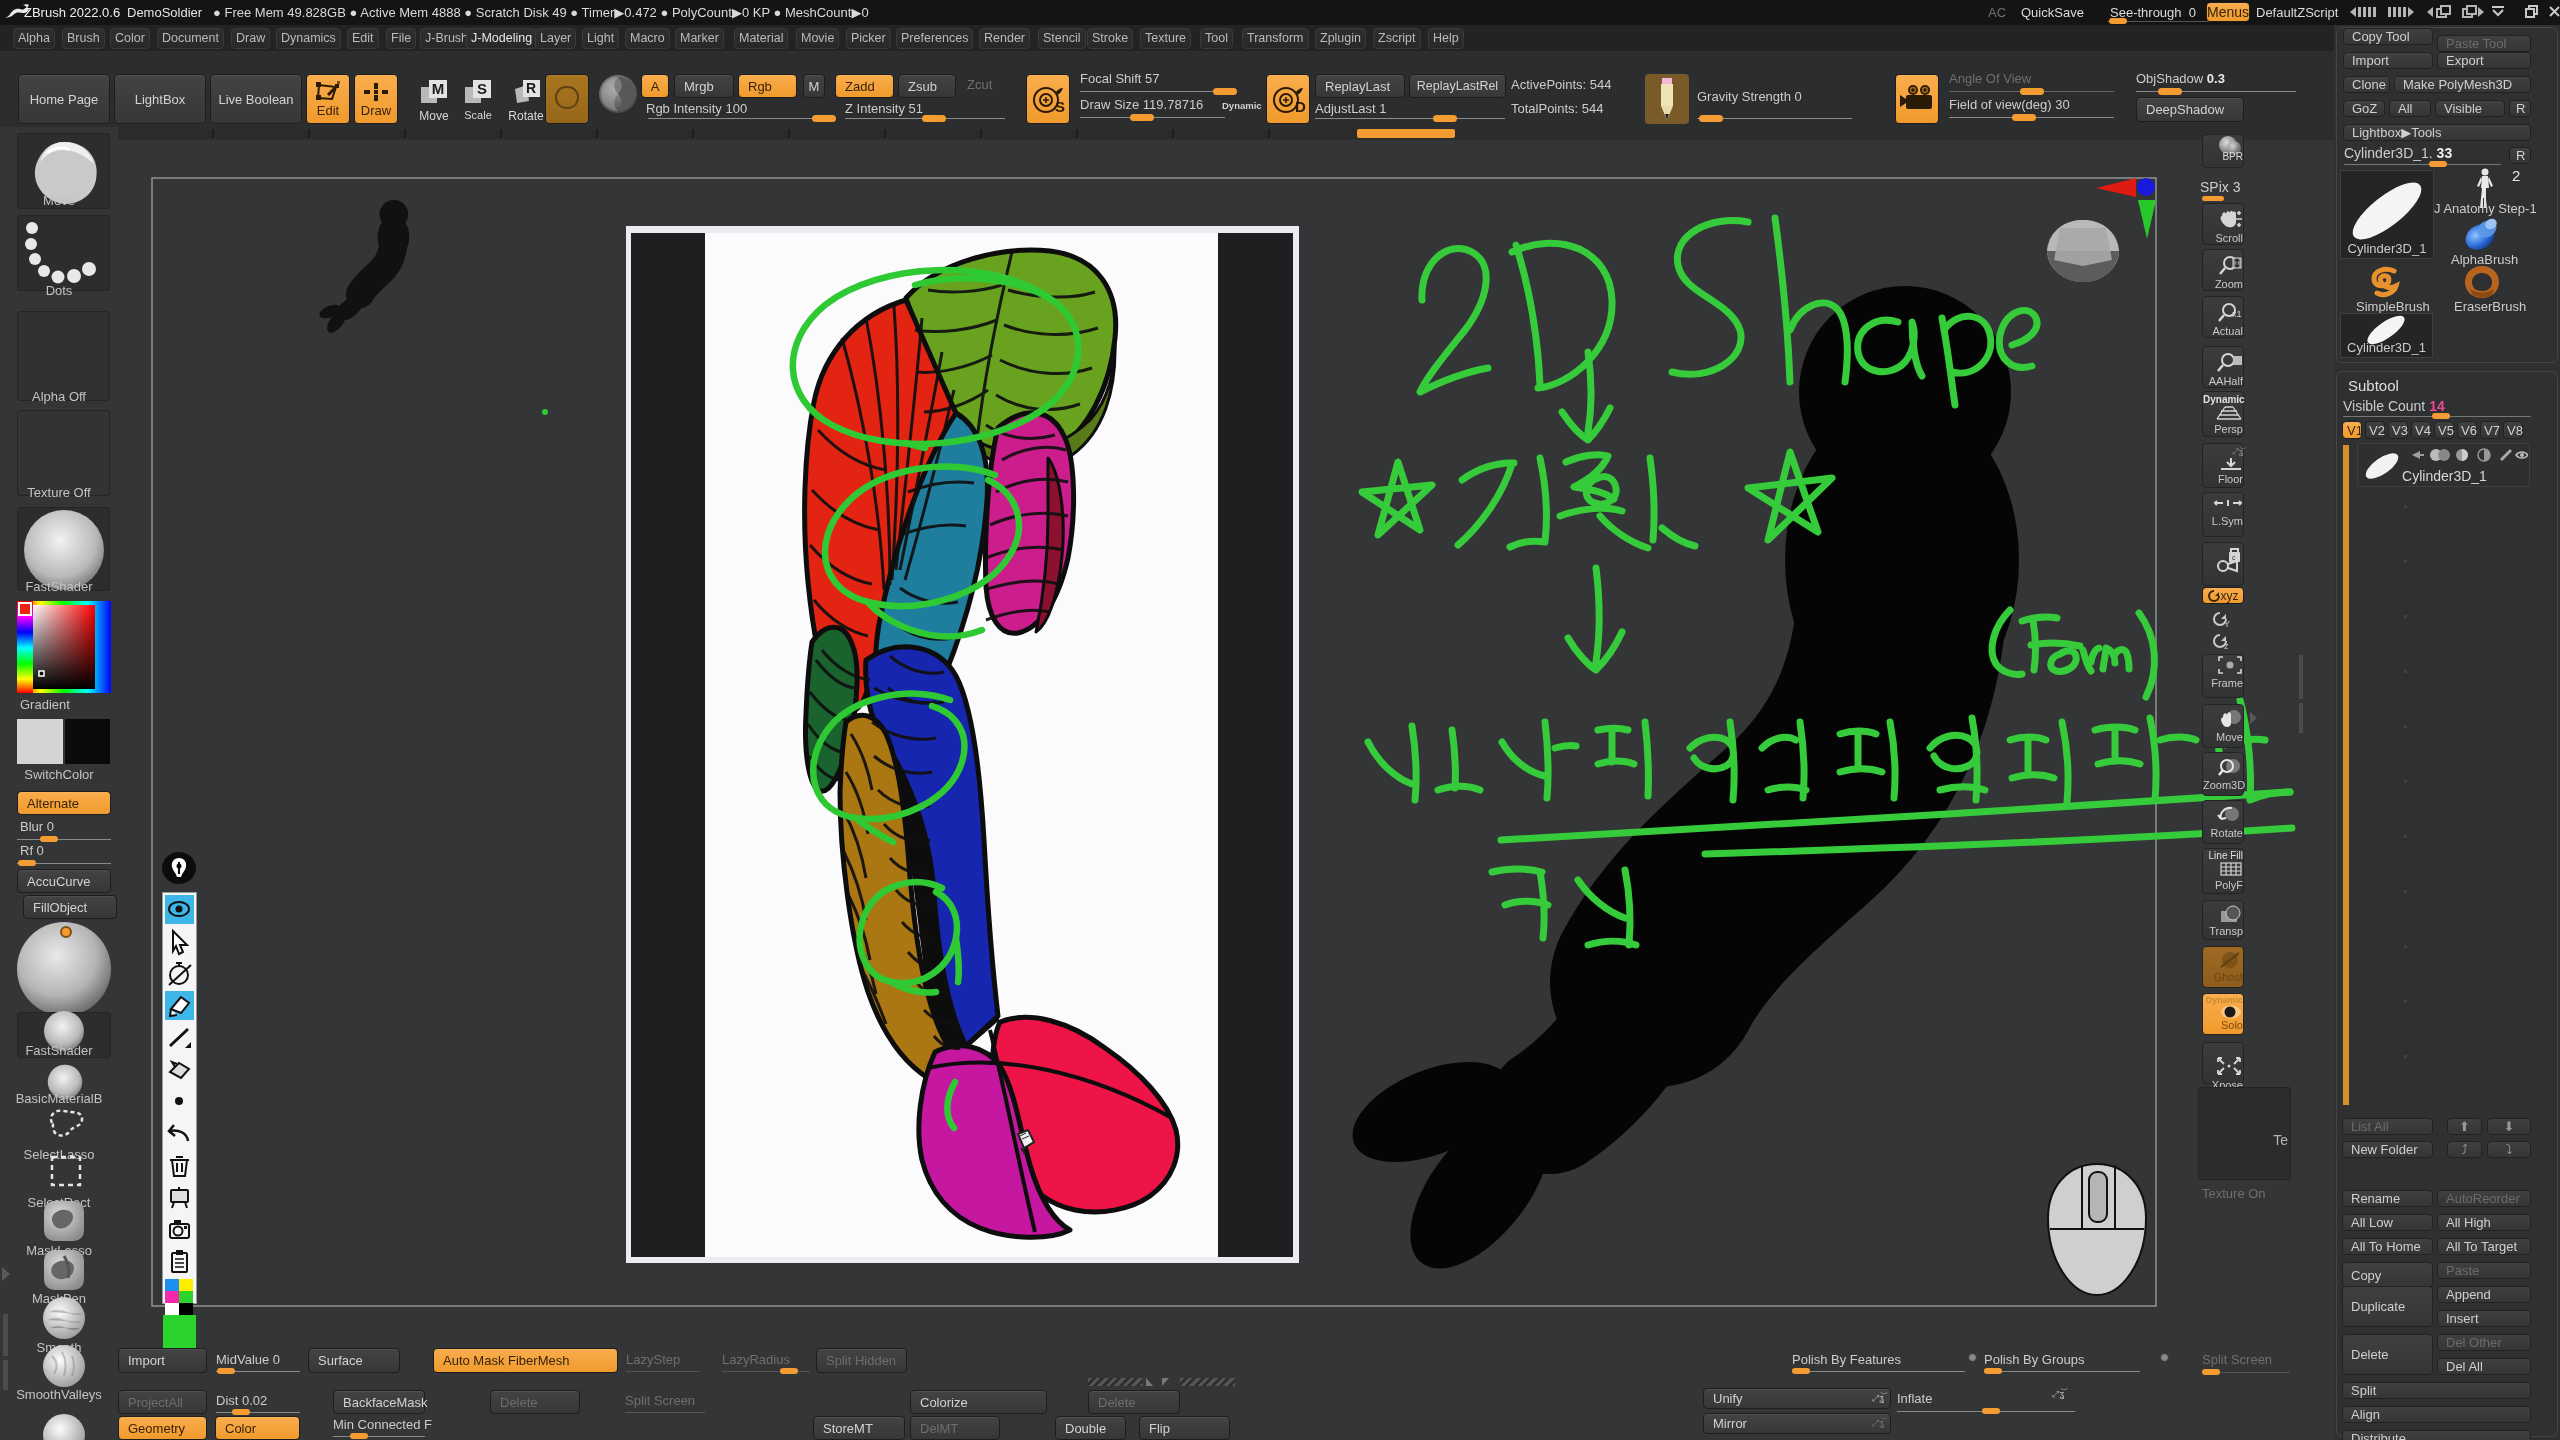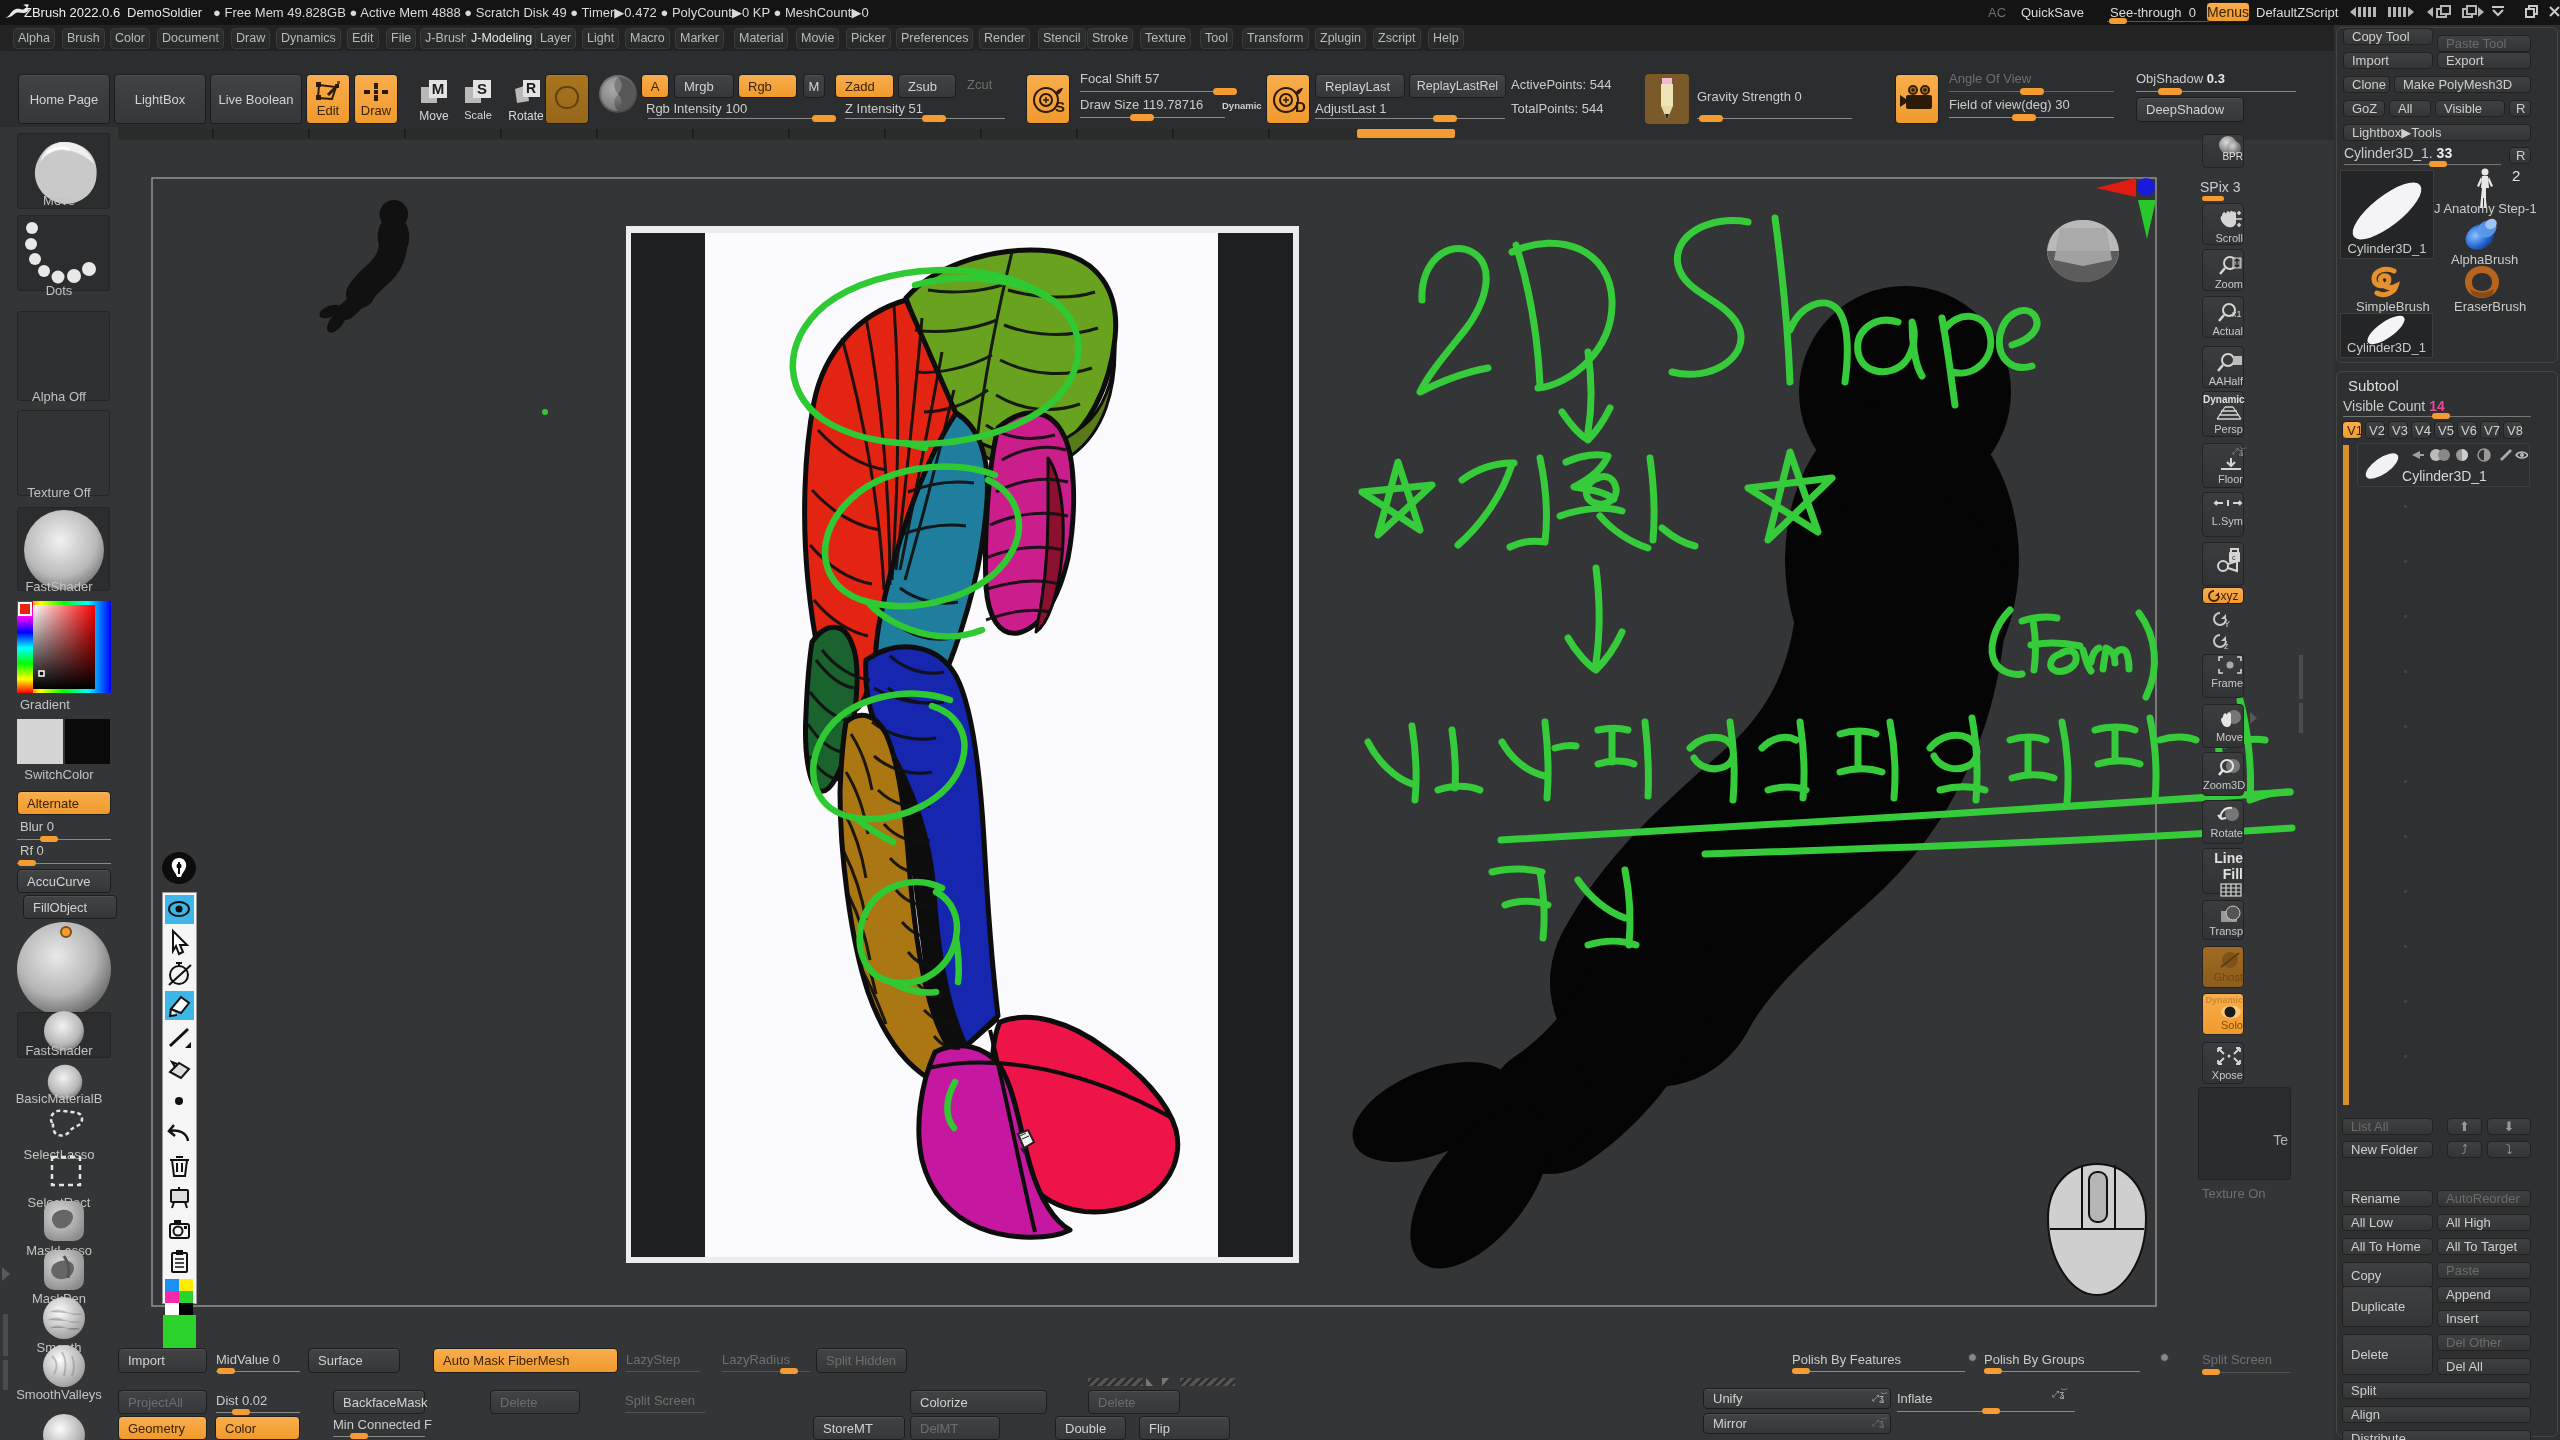--- a/index.html
+++ b/index.html
@@ -806,39 +806,39 @@
       </svg><br>Move</div>
   <div class="ricon" style="top:752px;height:44px;padding-top:4px"><svg width="26" height="20" viewBox="0 0 26 20">
         <circle cx="16" cy="9" r="7" fill="#777"></circle>
         <circle cx="10" cy="9" r="6" fill="none" stroke="#e5e5e5" stroke-width="2"></circle>
         <path d="M6 13 L2 18" stroke="#e5e5e5" stroke-width="2.5"></path>
       </svg><br>Zoom3D</div>
   <div class="ricon" style="top:800px;height:44px;padding-top:4px"><svg width="26" height="20" viewBox="0 0 26 20">
         <circle cx="15" cy="9" r="7" fill="#777"></circle>
         <path d="M4 14 C2 8 8 2 15 3 M4 14 L1 10 M4 14 L9 13" stroke="#e5e5e5" stroke-width="2" fill="none"></path>
       </svg><br>Rotate</div>
-  <div class="ricon" style="top:848px;height:46px;padding-top:1px"><div style="font-size:14px;font-weight:bold;color:#e0e0e0">Line Fill</div><svg width="24" height="16" viewBox="0 0 24 16">
+  <div class="ricon" style="top:848px;height:46px;padding-top:1px"><div style="font-size:10px;font-weight:normal;color:#e0e0e0">Line Fill</div><svg width="24" height="16" viewBox="0 0 24 16">
         <g stroke="#d5d5d5" stroke-width="1.2" fill="none">
           <rect x="2" y="2" width="20" height="12"></rect>
           <path d="M2 6 L22 6 M2 10 L22 10 M7 2 L7 14 M12 2 L12 14 M17 2 L17 14"></path>
         </g>
       </svg><br>PolyF</div>
   <div class="ricon" style="top:900px;height:40px;padding-top:4px"><svg width="26" height="18" viewBox="0 0 26 18">
         <rect x="4" y="6" width="16" height="11" fill="#999"></rect>
         <circle cx="16" cy="8" r="7" fill="#555" stroke="#ccc" stroke-width="1"></circle>
       </svg><br>Transp</div>
   <div class="ricon" style="top:946px;height:42px;background:linear-gradient(#a06a22,#8d5c1c);color:#6b4713;padding-top:4px"><svg width="26" height="18" viewBox="0 0 26 18">
         <circle cx="13" cy="9" r="8" fill="#7d5318"></circle>
         <path d="M4 16 L22 2" stroke="#5d3f10" stroke-width="2"></path>
       </svg><br>Ghost</div>
   <div class="ricon" style="top:993px;height:42px;background:linear-gradient(#f9ad4d,#f09a2c);color:#7c4d0e;padding-top:1px"><div style="font-size:9px;font-weight:bold;color:#c98a2e">Dynamic</div><svg width="24" height="14" viewBox="0 0 24 14">
         <ellipse cx="12" cy="7" rx="10" ry="6.5" fill="#fac97e"></ellipse>
         <circle cx="11" cy="7" r="5.5" fill="#1a1a1a"></circle>
       </svg><div style="margin-top:-2px">Solo</div></div>
-  <div class="ricon" style="top:1042px;height:42px;padding-top:2px"><svg width="28" height="22" viewBox="0 0 28 22">
+  <div class="ricon" style="top:1042px;height:42px;padding-top:12px"><svg width="28" height="22" viewBox="0 0 28 22">
         <g stroke="#d5d5d5" stroke-width="1.8" fill="none">
           <path d="M3 3 L9 9 M3 19 L9 13 M25 3 L19 9 M25 19 L19 13"></path>
           <path d="M3 3 L3 7 M3 3 L7 3 M25 3 L21 3 M25 3 L25 7 M3 19 L3 15 M3 19 L7 19 M25 19 L25 15 M25 19 L21 19"></path>
         </g>
         <circle cx="14" cy="11" r="1.5" fill="#d5d5d5"></circle>
       </svg><br>Xpose</div>
   <div class="abs" style="left:2198px;top:1087px;width:93px;height:93px;background:#2a2c2d;border:1px solid #222;border-radius:3px;color:#b5b5b5;font-size:14px">
       <span style="position:absolute;right:2px;top:44px">Te</span>
     </div>
   <div class="lbl gray" style="left:2202px;top:1186px">Texture On</div>

